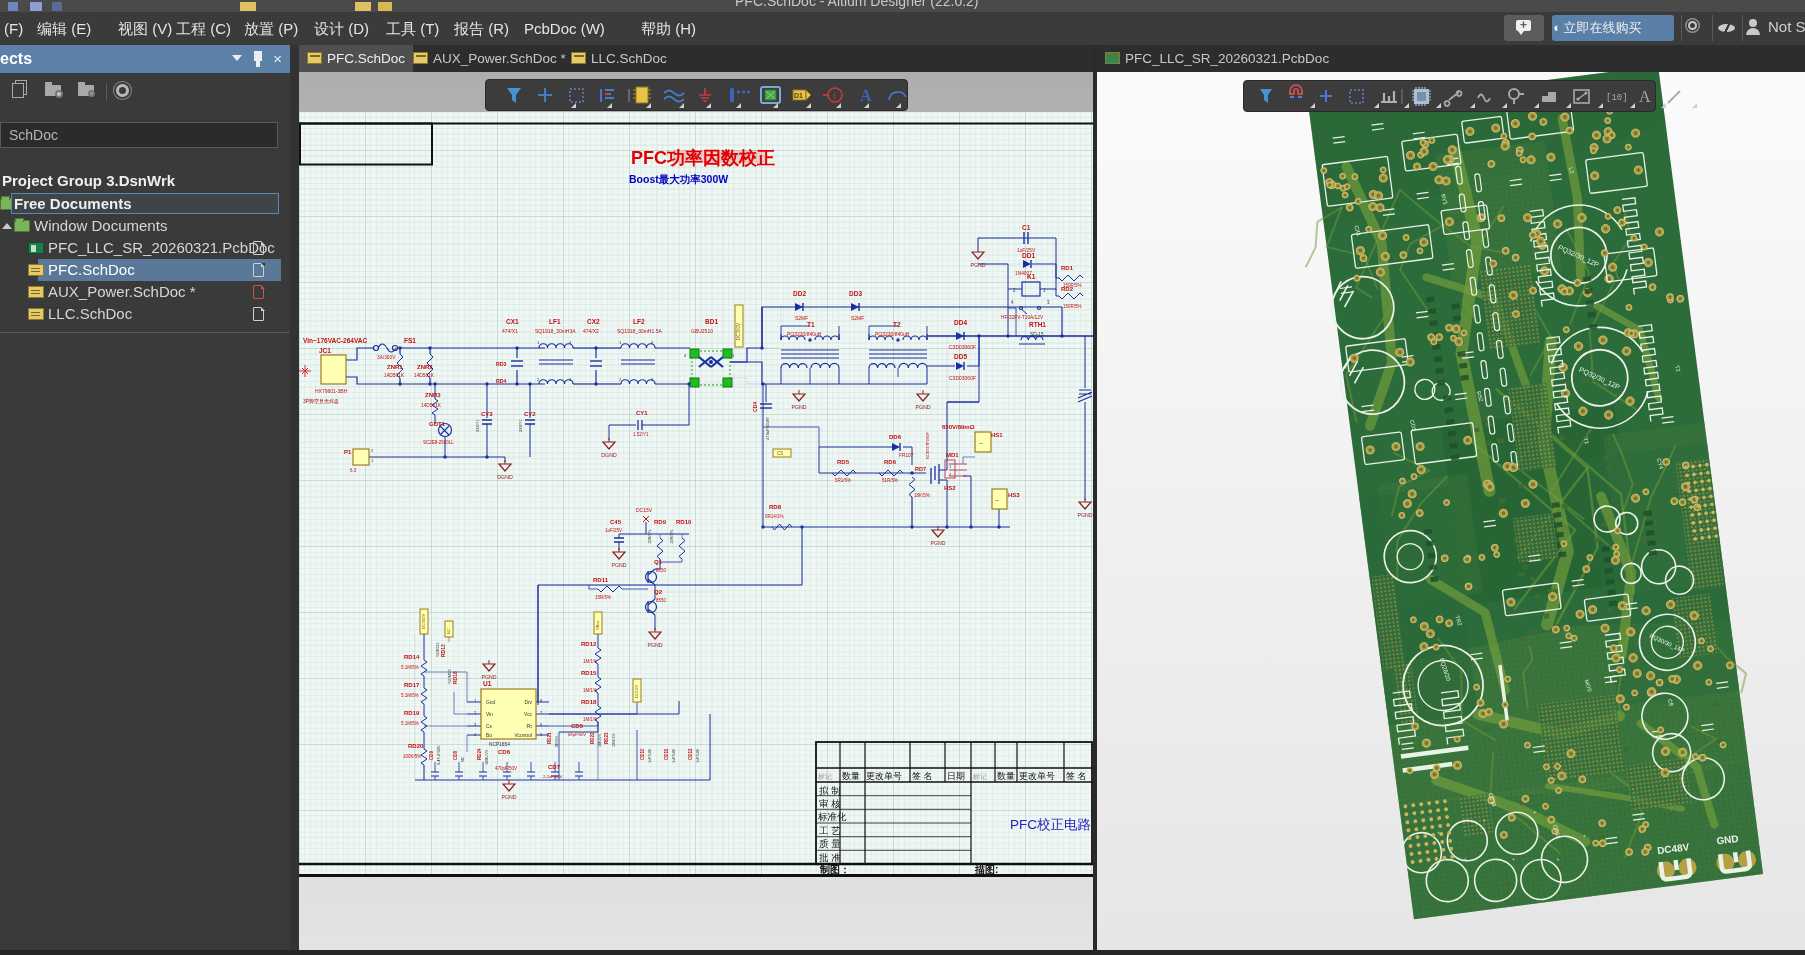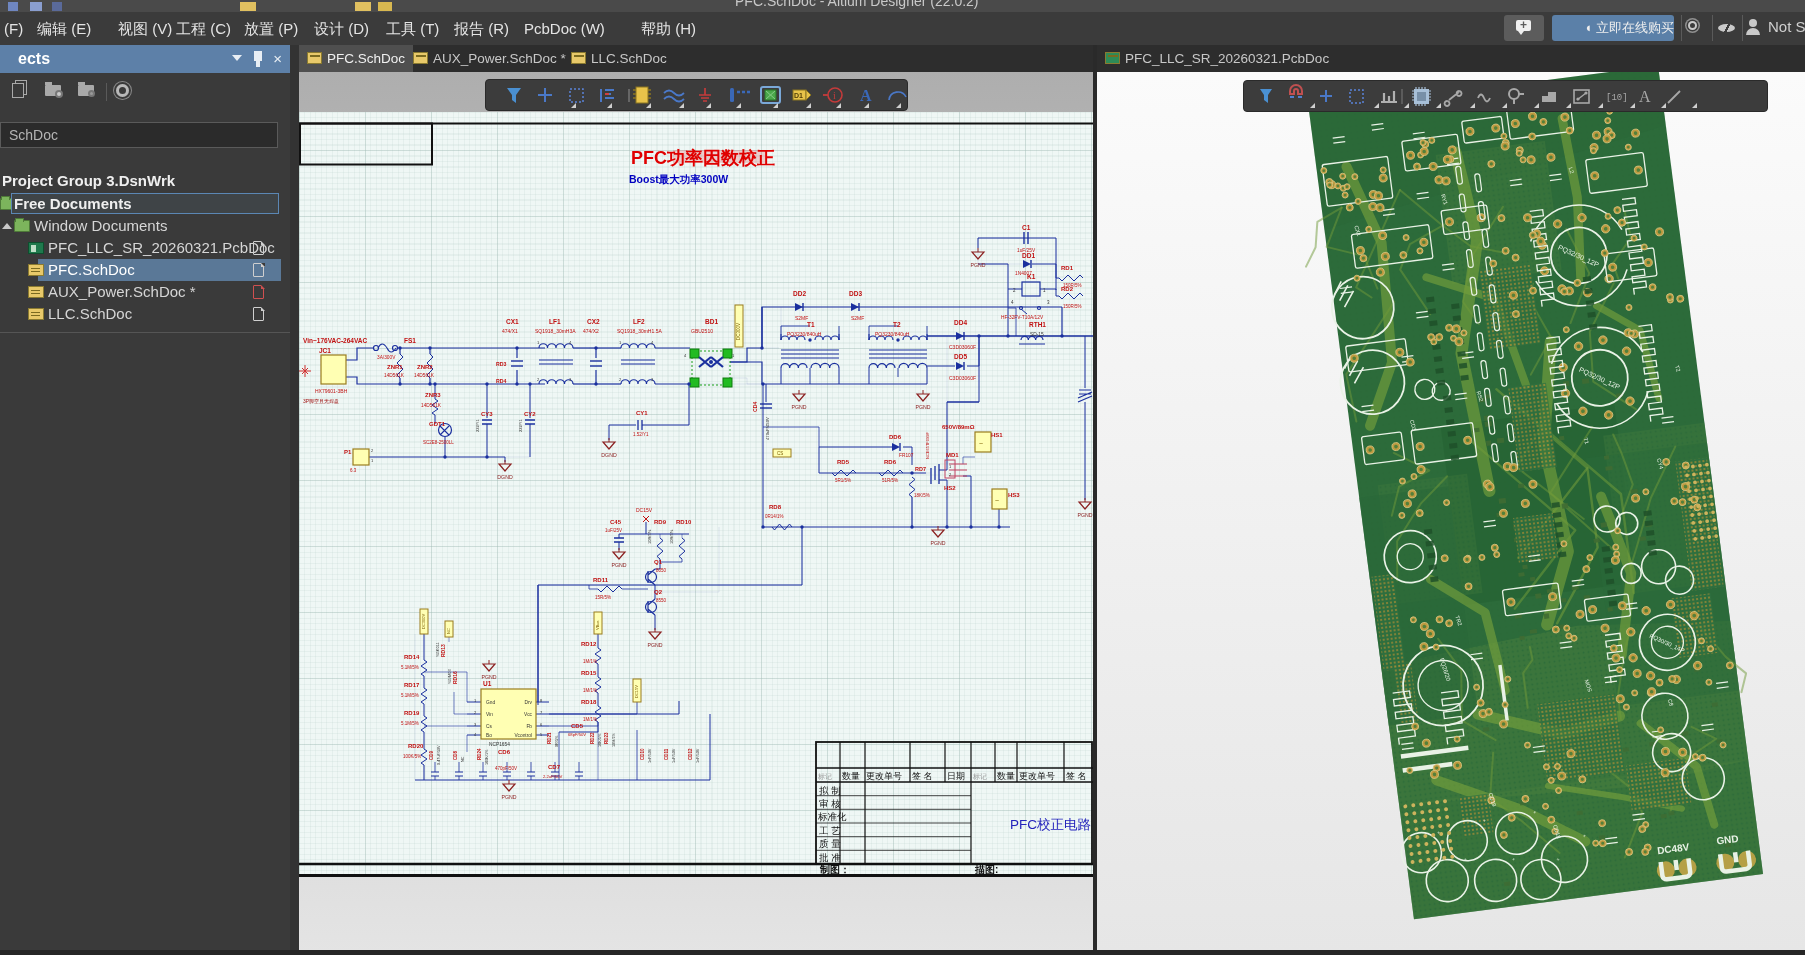--- a/index.html
+++ b/index.html
@@ -12,21 +12,21 @@
  font-size:15px;line-height:33px;white-space:nowrap}
 #menubar span{position:absolute;top:0}
 
 #leftpanel{left:0;top:45px;width:290px;height:910px;background:#3a3a3a}
 #lp-head{left:0;top:45px;width:290px;height:28px;background:#5d80a8;color:#fff;
  font-size:16px;font-weight:bold;line-height:28px}
 #lp-tools{left:0;top:73px;width:290px;height:40px}
 #lp-search{left:0;top:122px;width:278px;height:26px;background:#2b2b2b;
  border:1px solid #5a5a5a;color:#b5b5b5;font-size:14px;line-height:24px;padding-left:8px}
 #topright span{position:absolute;top:0}
-.tbtn{display:inline-block;height:26px;border-radius:3px;color:#eee;font-size:14px;line-height:26px;text-align:right}
+.tbtn{display:inline-block;height:26px;border-radius:3px;color:#eee;font-size:14px;line-height:26px;text-align:left}
 .trow{position:absolute;left:0;width:290px;height:22px;color:#d6d6d6;font-size:15px;line-height:22px;white-space:nowrap}
 .fold{position:absolute;top:5px;width:16px;height:12px;background:#7cb45c;border:1px solid #4e7a38;border-radius:1px}
 .fold:before{content:"";position:absolute;left:0;top:-3px;width:7px;height:3px;background:#7cb45c;border:1px solid #4e7a38;border-bottom:none}
 .schic{position:absolute;top:5px;width:16px;height:12px;background:#e8c96a;border:1px solid #8a7a30}
 .schic:after{content:"";position:absolute;left:2px;top:3px;width:9px;height:1px;background:#7a6a20;box-shadow:0 3px 0 #7a6a20}
 .pcbic{position:absolute;top:5px;width:16px;height:12px;background:#1f7a4d;border:1px solid #0d4f2e}
 .pcbic:after{content:"";position:absolute;left:2px;top:2px;width:5px;height:7px;background:#bfe0c8}
 .tri{position:absolute;top:8px;width:0;height:0;border-left:5px solid transparent;border-right:5px solid transparent;border-bottom:6px solid #c8c8c8}
 .pg{position:absolute;top:4px;width:11px;height:14px;background:transparent;border:1.5px solid #cfcfcf;border-radius:1px}
 .pg:before{content:"";position:absolute;right:-1.5px;top:-1.5px;border:2.5px solid #3a3a3a;border-left-color:#cfcfcf;border-bottom-color:#cfcfcf}
@@ -89,21 +89,21 @@
  <span style="left:118px">视图 (V)</span>
  <span style="left:176px">工程 (C)</span>
  <span style="left:244px">放置 (P)</span>
  <span style="left:314px">设计 (D)</span>
  <span style="left:386px">工具 (T)</span>
  <span style="left:454px">报告 (R)</span>
  <span style="left:524px">PcbDoc (W)</span>
  <span style="left:641px">帮助 (H)</span>
 </div>
 <div id="leftpanel" class="abs"></div>
-<div id="lp-head" class="abs"><span style="padding-left:18px">ects</span>
+<div id="lp-head" class="abs"><span style="padding-left:0">ects</span>
   <span style="position:absolute;right:48px;top:10px;width:0;height:0;border-left:5px solid transparent;border-right:5px solid transparent;border-top:6px solid #e8eef4"></span>
   <span style="position:absolute;right:28px;top:6px;width:8px;height:10px;background:#e8eef4"></span>
   <span style="position:absolute;right:30px;top:16px;width:4px;height:6px;background:#e8eef4"></span>
   <span style="position:absolute;right:8px;top:5px;font-weight:normal;font-size:15px;line-height:18px;color:#e8eef4">×</span>
 </div>
 <div id="lp-tools" class="abs">
   <span style="position:absolute;left:12px;top:10px;width:12px;height:15px;border:1.5px solid #a9a9a9;background:#3a3a3a;box-shadow:3px -3px 0 -1px #3a3a3a,3px -3px 0 0 #a9a9a9"></span>
   <span style="position:absolute;left:45px;top:12px;width:16px;height:11px;background:#a9a9a9;border-radius:1px"></span>
   <span style="position:absolute;left:45px;top:9px;width:7px;height:3px;background:#a9a9a9"></span>
   <span style="position:absolute;left:55px;top:17px;width:8px;height:8px;border-radius:50%;border:2px solid #777;background:#c9c9c9"></span>
@@ -1693,21 +1693,21 @@
         <text x="230" y="360" font-size="5.5" fill="#e9f2e6" transform="rotate(80 230 360)" font-family="Liberation Sans">T1</text>
         <text x="300" y="390" font-size="5.5" fill="#e9f2e6" transform="rotate(80 300 390)" font-family="Liberation Sans">CY4</text>
         <text x="80" y="520" font-size="5.5" fill="#e9f2e6" transform="rotate(80 80 520)" font-family="Liberation Sans">TR2</text>
         <text x="200" y="600" font-size="5.5" fill="#e9f2e6" transform="rotate(80 200 600)" font-family="Liberation Sans">MOS</text>
         <text x="280" y="630" font-size="5.5" fill="#e9f2e6" transform="rotate(80 280 630)" font-family="Liberation Sans">C8</text>
         <text x="150" y="740" font-size="5.5" fill="#e9f2e6" transform="rotate(80 150 740)" font-family="Liberation Sans">CD18</text>
         <text x="90" y="700" font-size="5.5" fill="#e9f2e6" transform="rotate(80 90 700)" font-family="Liberation Sans">CD19</text>
         <text x="330" y="300" font-size="5.5" fill="#e9f2e6" transform="rotate(80 330 300)" font-family="Liberation Sans">T2</text>
       </g>
     </svg>
-  <div class="ftoolbar" style="left:146px;top:8px;width:525px">
+  <div class="ftoolbar" style="left:146px;top:8px;width:413px">
   <svg width="465" height="30" viewBox="0 0 465 30">
    <g>
     <path d="M16,8 h12 l-4,6 v8 l-4,-3 v-5 Z" fill="#4a90d2"></path>
     <path d="M46,10 a6,6 0 0 1 12,0 v3 h-4 v-3 a2,2 0 0 0 -4,0 v3 h-4 Z" fill="none" stroke="#c05050" stroke-width="2"></path>
     <path d="M46,16 h4 M54,16 h4" stroke="#5080d0" stroke-width="2"></path>
     <path d="M82,9 v12 M76,15 h12" stroke="#4a78c8" stroke-width="2"></path>
     <rect x="106" y="9" width="13" height="13" fill="none" stroke="#5a82d8" stroke-width="1.5" stroke-dasharray="2,2"></rect>
     <path d="M140,20 v-8 M145,20 v-5 M150,20 v-10 M137,21 h16" stroke="#b0b0b0" stroke-width="2.2"></path>
     <rect x="170" y="8" width="15" height="15" fill="#a8c0d8"></rect>
     <path d="M170,10 h-2 M170,13 h-2 M170,16 h-2 M170,19 h-2 M185,10 h2 M185,13 h2 M185,16 h2 M185,19 h2 M172,8 v-2 M175,8 v-2 M178,8 v-2 M181,8 v-2 M172,23 v2 M175,23 v2 M178,23 v2 M181,23 v2" stroke="#a8c0d8" stroke-width="1.2"></path>

